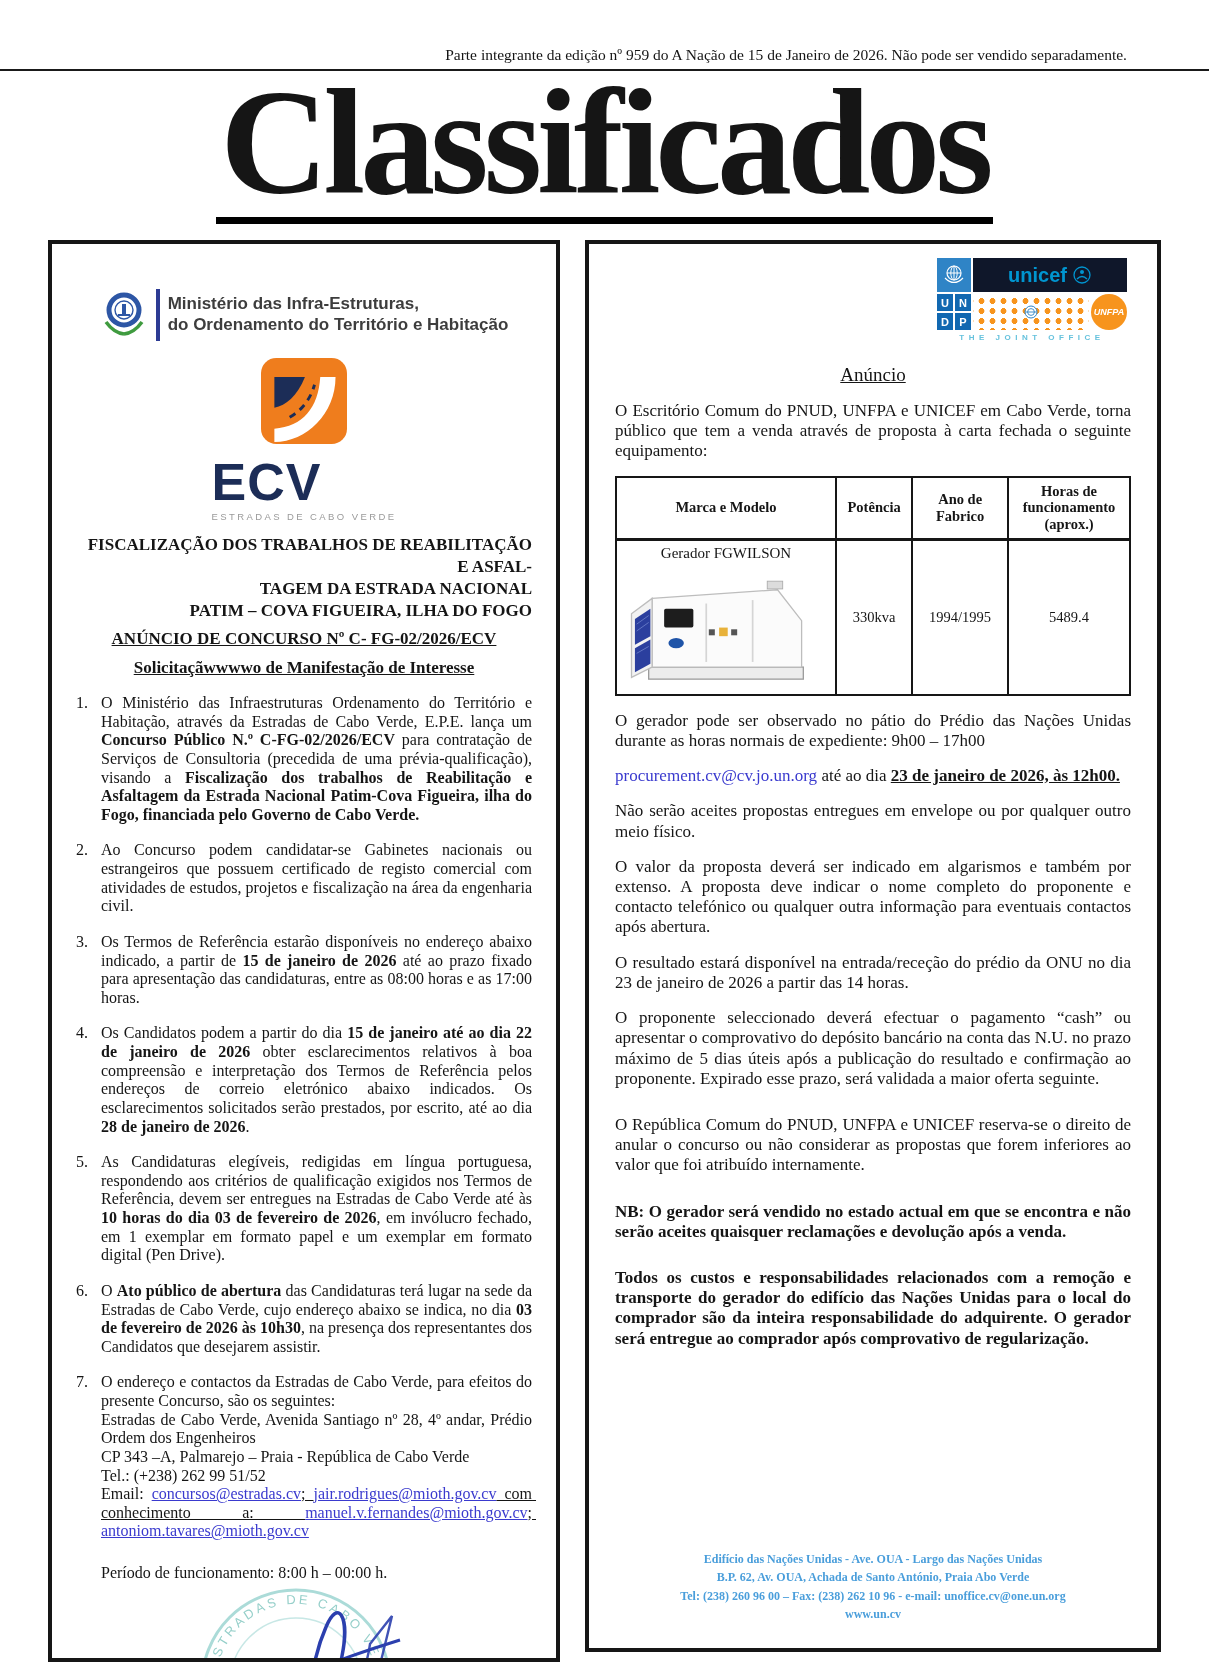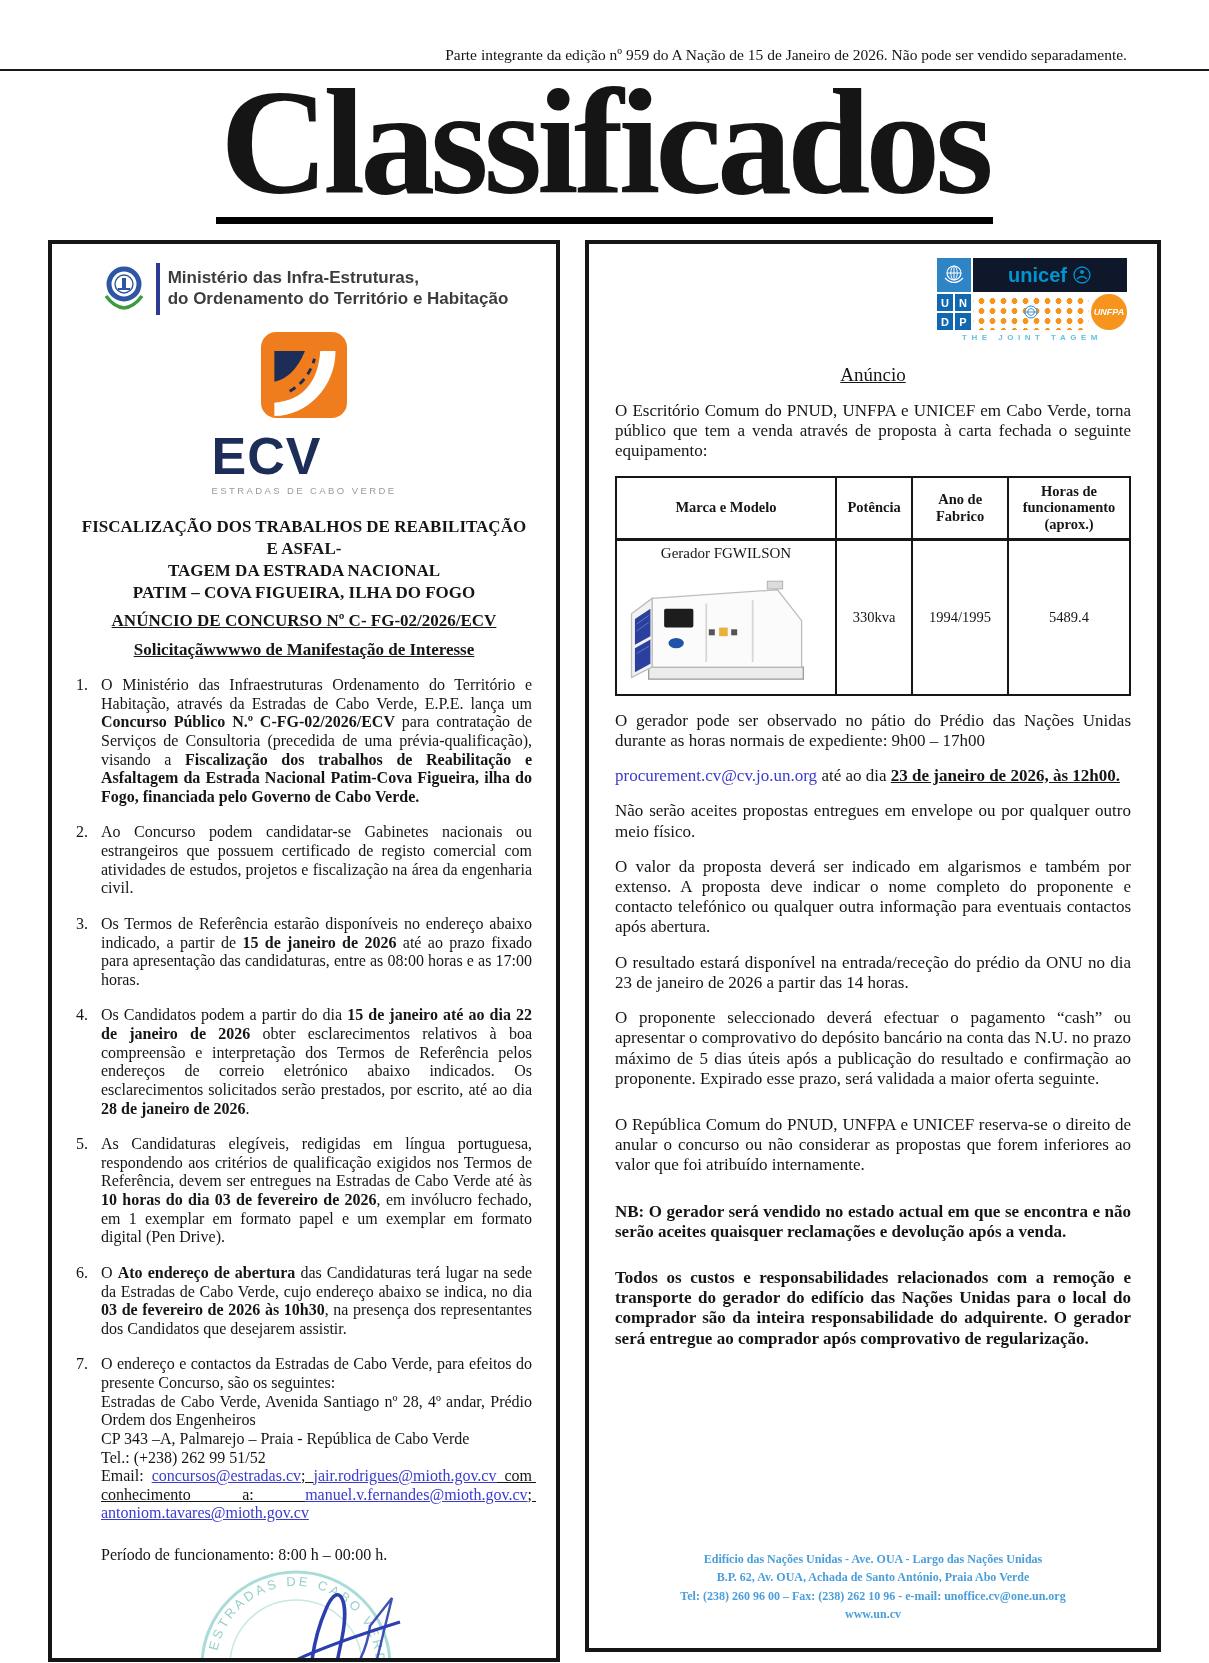--- a/index.html
+++ b/index.html
@@ -11,28 +11,28 @@
   .masthead-wrap{text-align:center;margin-top:2px;}
   .masthead{display:inline-block;margin:0;font-family:"Liberation Serif",serif;font-weight:bold;
     font-size:150px;line-height:0.92;letter-spacing:-5px;border-bottom:7px solid #000;padding:0 4px 6px 4px;}
 
   .columns{display:flex;margin:16px 0 0 48px;gap:25px;align-items:flex-start;}
   .box{box-sizing:border-box;border:4px solid #161616;background:#fff;overflow:hidden;display:flex;flex-direction:column;}
   .box.left{width:512px;height:1422px;padding:18px 24px 22px 24px;}
   .box.right{width:576px;height:1412px;padding:14px 26px 18px 26px;}
 
   
-  .ministry-logo{display:flex;align-items:center;justify-content:center;gap:8px;}
+  .ministry-logo{display:flex;align-items:center;justify-content:center;margin-top:26px;gap:8px;}
   .ministry-bar{width:4px;height:52px;background:#2d3b94;}
   .ministry-text{font-family:"Liberation Sans",sans-serif;font-weight:bold;font-size:17px;color:#3d3d3d;line-height:1.22;}
   .ecv-logo{display:flex;align-items:center;justify-content:center;margin-top:16px;gap:12px;flex-direction:column;}
   .ecv-texts{text-align:left;}
   .ecv-acronym{font-family:"Liberation Sans",sans-serif;font-weight:bold;font-size:52px;line-height:1;color:#1c2d57;letter-spacing:1px;}
   .ecv-sub{font-family:"Liberation Sans",sans-serif;font-size:9.5px;color:#9a9a9a;letter-spacing:2.4px;margin-top:3px;}
-  .ad-title{margin-top:20px;text-align:center;font-weight:bold;font-size:17px;line-height:22px;}
+  .ad-title{margin-top:12px;text-align:right;font-weight:bold;font-size:17px;line-height:22px;}
   .ad-heading{margin-top:7px;text-align:center;font-weight:bold;font-size:17px;text-decoration:underline;}
   .ad-heading+.ad-heading{margin-top:9px;}
   .items{margin-top:16px;font-size:16px;line-height:1.165;}
   .item{display:flex;margin-bottom:17px;}
   .item .num{width:25px;flex:none;}
   .item .body{flex:1;text-align:justify;}
   .item .body.pre{white-space:pre-wrap;}
   .periodo{margin:6px 0 0 25px;font-size:16px;}
   .sig-area{position:relative;height:280px;margin-top:auto;flex:none;}
   .stamp{position:absolute;left:118px;top:0px;z-index:0;}
@@ -141,21 +141,21 @@
         <div class="item">
           <span class="num">4.</span>
           <div class="body"><span>Os Candidatos podem a partir do dia </span><span class="b">15 de janeiro até ao dia 22 de janeiro de 2026</span><span> obter esclarecimentos relativos à boa compreensão e interpretação dos Termos de Referência pelos endereços de correio eletrónico abaixo indicados. Os esclarecimentos solicitados serão prestados, por escrito, até ao dia </span><span class="b">28 de janeiro de 2026</span><span>.</span></div>
         </div>
         <div class="item">
           <span class="num">5.</span>
           <div class="body"><span>As Candidaturas elegíveis, redigidas em língua portuguesa, respondendo aos critérios de qualificação exigidos nos Termos de Referência, devem ser entregues na Estradas de Cabo Verde até às </span><span class="b">10 horas do dia 03 de fevereiro de 2026</span><span>, em invólucro fechado, em 1 exemplar em formato papel e um exemplar em formato digital (Pen Drive).</span></div>
         </div>
         <div class="item">
           <span class="num">6.</span>
-          <div class="body"><span>O </span><span class="b">Ato endereço de abertura</span><span> das Candidaturas terá lugar na sede da Estradas de Cabo Verde, cujo endereço abaixo se indica, no dia </span><span class="b">03 de fevereiro de 2026 às 10h30</span><span>, na presença dos representantes dos Candidatos que desejarem assistir.</span></div>
+          <div class="body"><span>O </span><span class="b">Ato público de abertura</span><span> das Candidaturas terá lugar na sede da Estradas de Cabo Verde, cujo endereço abaixo se indica, no dia </span><span class="b">03 de fevereiro de 2026 às 10h30</span><span>, na presença dos representantes dos Candidatos que desejarem assistir.</span></div>
         </div>
         <div class="item">
           <span class="num">7.</span>
           <div class="body pre"><span>O endereço e contactos da Estradas de Cabo Verde, para efeitos do presente Concurso, são os seguintes:
 Estradas de Cabo Verde, Avenida Santiago nº 28, 4º andar, Prédio Ordem dos Engenheiros
 CP 343 –A, Palmarejo – Praia - República de Cabo Verde
 Tel.: (+238) 262 99 51/52
 Email: </span><span class="u" style="color: rgb(58, 58, 206);">concursos@estradas.cv</span><span class="u">; </span><span class="u" style="color: rgb(58, 58, 206);">jair.rodrigues@mioth.gov.cv</span><span class="u"> com conhecimento a: </span><span class="u" style="color: rgb(58, 58, 206);">manuel.v.fernandes@mioth.gov.cv</span><span class="u">; </span><span class="u" style="color: rgb(58, 58, 206);">antoniom.tavares@mioth.gov.cv</span></div>
         </div>
       </div>
@@ -216,21 +216,21 @@
             <svg width="14" height="14" viewBox="0 0 14 14">
               <circle cx="7" cy="7" r="6" fill="#fff" stroke="#2f84c6" stroke-width="1"></circle>
               <circle cx="7" cy="7" r="3.4" fill="none" stroke="#2f84c6" stroke-width="0.9"></circle>
               <line x1="1.6" y1="7" x2="12.4" y2="7" stroke="#2f84c6" stroke-width="0.9"></line>
             </svg>
           </div>
           <div class="jl-unfpa">
             <span>UNFPA</span>
           </div>
         </div>
-        <div class="jl-caption">THE JOINT TAGEM</div>
+        <div class="jl-caption">THE JOINT OFFICE</div>
       </div>
 
       <div class="anuncio b" style="font-weight:normal;">Anúncio</div>
 
       <p class="para">O Escritório Comum do PNUD, UNFPA e UNICEF em Cabo Verde, torna público que tem a venda através de proposta à carta fechada o seguinte equipamento:</p>
 
       <table class="equip">
         <thead>
           <tr>
             <th>Marca e Modelo</th>

